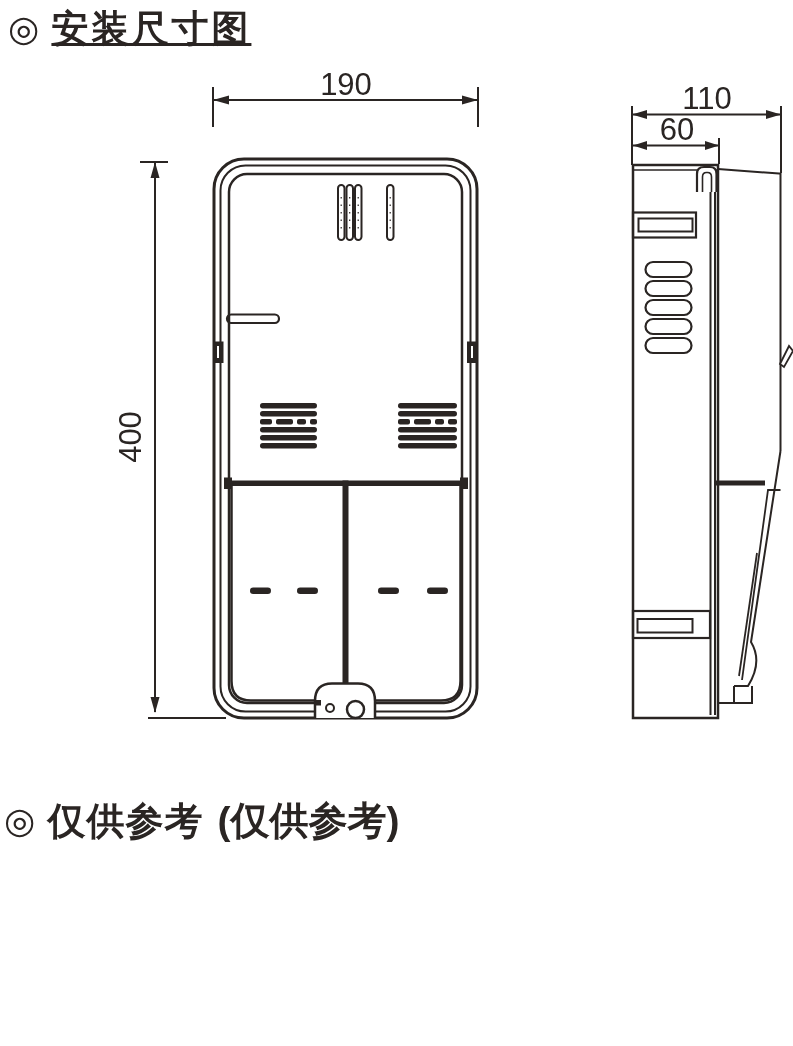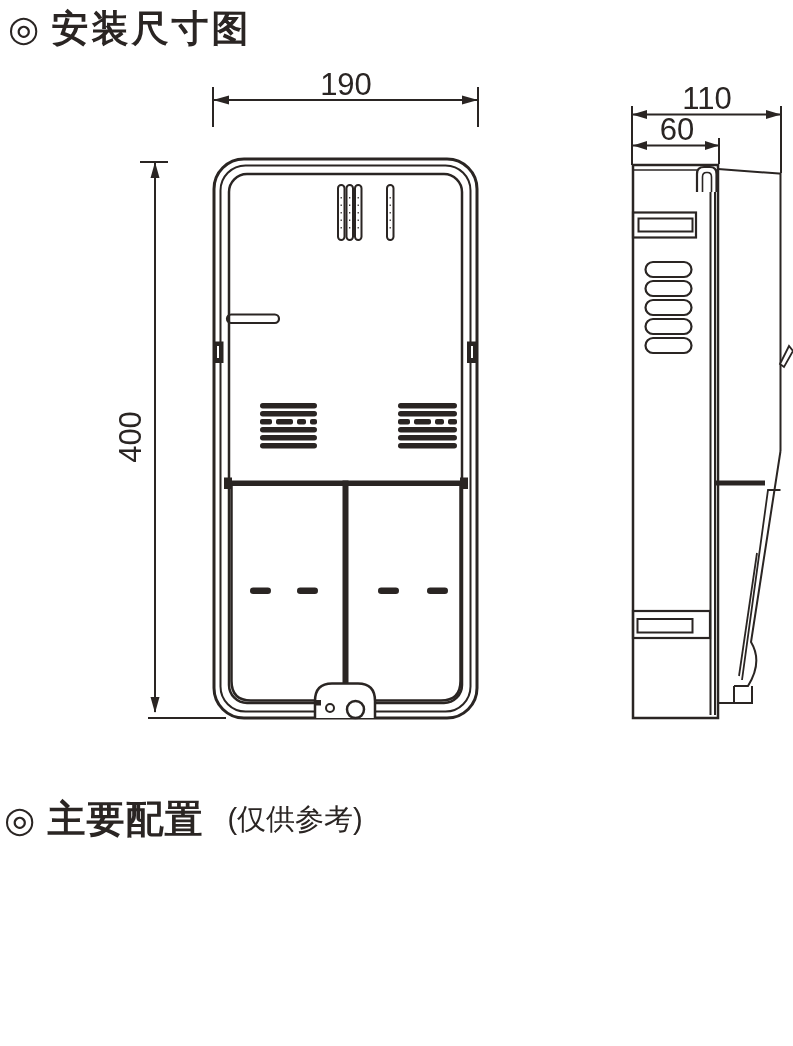--- a/index.html
+++ b/index.html
@@ -1,24 +1,24 @@
 <!DOCTYPE html>
 <html><head>
 <meta charset="utf-8">
 <style>
   html,body{margin:0;padding:0;background:#ffffff;}
   .page{position:relative;width:793px;height:1046px;background:#fff;overflow:hidden;
         font-family:"Liberation Sans","DejaVu Sans",sans-serif;color:#2a2523;}
   .sec-title{position:absolute;display:flex;align-items:center;gap:12px;font-weight:bold;}
   .sec-title .bullet{font-size:36px;line-height:1;font-weight:bold;}
   #main-title{left:8px;top:4px;}
-  #main-title .t{font-size:37px;letter-spacing:3px;}
+  #main-title .t{font-size:37px;letter-spacing:3px;text-decoration:underline;}
   #config-title{left:4px;top:794px;}
   #config-title .t{font-size:38px;letter-spacing:1px;}
-  #config-title .note{font-size:29px;font-weight:normal;margin-left:12px;}
+  #config-title .note{font-size:39px;font-weight:bold;margin-left:2px;}
   .cfg-body{position:absolute;left:58px;top:857px;width:730px;}
   .cfg-line{font-size:31px;line-height:45.5px;font-weight:600;letter-spacing:0.5px;white-space:nowrap;}
   .cfg-line sup{font-size:0.55em;vertical-align:super;line-height:0;}
   svg text{font-family:"Liberation Sans","DejaVu Sans",sans-serif;fill:#2a2523;}
 </style>
 </head>
 <body>
 
 <div class="page">
 
@@ -179,18 +179,18 @@
 
         <g>
           <path d="M718,703 H752 V686" stroke-width="2"></path>
         </g>
       </g>
     </g>
   </svg>
 
   <div class="sec-title" id="config-title">
     <span class="bullet">◎</span>
-    <span class="t">主要配置</span>
+    <span class="t">仅供参考</span>
     <span class="note">(仅供参考)</span>
   </div>
 
 
 </div>
 
 </body></html>

